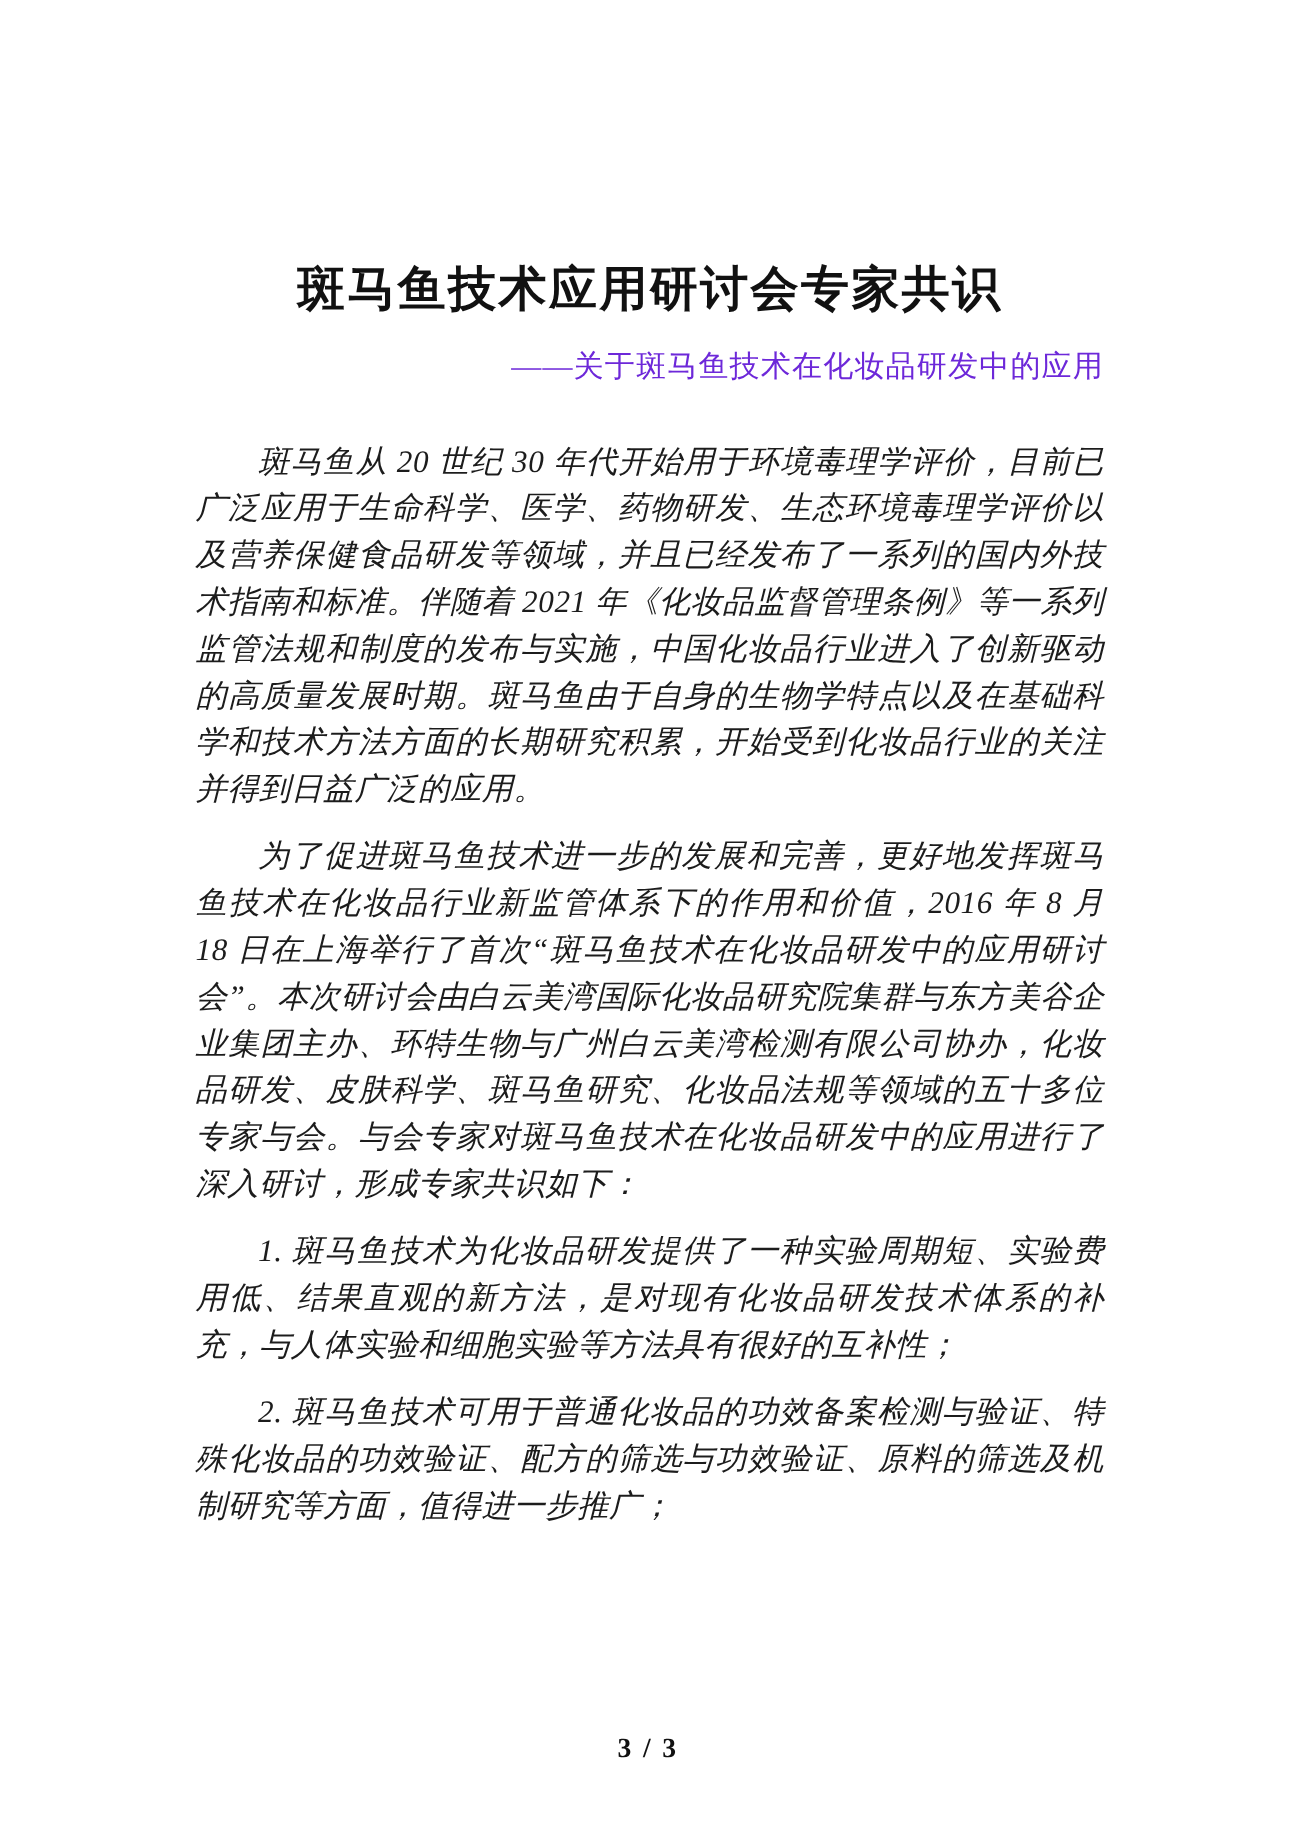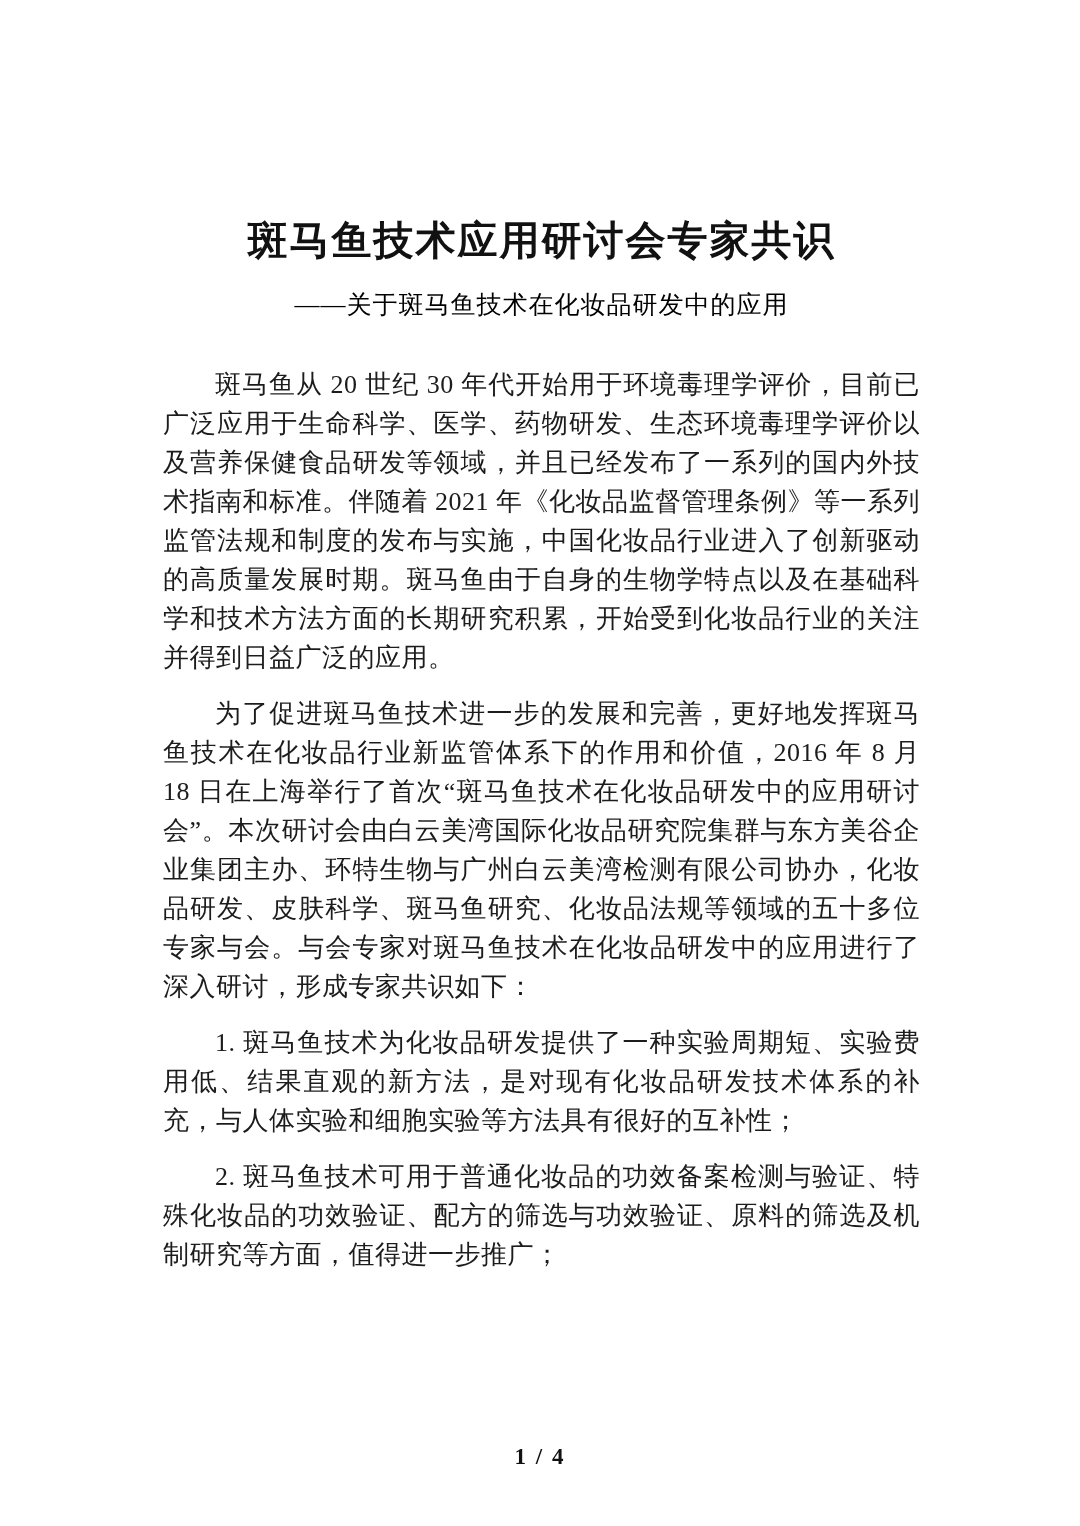--- a/index.html
+++ b/index.html
@@ -21,38 +21,39 @@
   }
   .doc-title {
     text-align: center;
     font-size: 40px;
     font-weight: bold;
     letter-spacing: 2px;
     line-height: 1.25;
     color: #111111;
   }
   .doc-subtitle {
-    text-align: center;
+    text-align: right;
     font-size: 25px;
     font-weight: normal;
     letter-spacing: 1px;
     margin-top: 22px;
-    color: #000000;
+    color: #6d28d9;
   }
   .doc-body {
     margin-top: 44px;
   }
   .doc-body p {
     margin: 0 0 17px 0;
     font-size: 26px;
     line-height: 39px;
     text-align: justify;
     text-indent: 2em;
     letter-spacing: 0.5px;
     color: #1c1c1c;
+    font-style: italic;
   }
   .doc-footer {
     position: absolute;
     left: 0;
     right: 0;
     bottom: 72px;
     text-align: center;
     font-size: 23px;
     font-weight: bold;
     letter-spacing: 2px;
@@ -64,14 +65,14 @@
 
 <div class="page">
   <div class="doc-title">斑马鱼技术应用研讨会专家共识</div>
   <div class="doc-subtitle">——关于斑马鱼技术在化妆品研发中的应用</div>
   <div class="doc-body" id="doc-body">
       <p>斑马鱼从 20 世纪 30 年代开始用于环境毒理学评价，目前已广泛应用于生命科学、医学、药物研发、生态环境毒理学评价以及营养保健食品研发等领域，并且已经发布了一系列的国内外技术指南和标准。伴随着 2021 年《化妆品监督管理条例》等一系列监管法规和制度的发布与实施，中国化妆品行业进入了创新驱动的高质量发展时期。斑马鱼由于自身的生物学特点以及在基础科学和技术方法方面的长期研究积累，开始受到化妆品行业的关注并得到日益广泛的应用。</p>
       <p>为了促进斑马鱼技术进一步的发展和完善，更好地发挥斑马鱼技术在化妆品行业新监管体系下的作用和价值，2016 年 8 月 18 日在上海举行了首次“斑马鱼技术在化妆品研发中的应用研讨会”。本次研讨会由白云美湾国际化妆品研究院集群与东方美谷企业集团主办、环特生物与广州白云美湾检测有限公司协办，化妆品研发、皮肤科学、斑马鱼研究、化妆品法规等领域的五十多位专家与会。与会专家对斑马鱼技术在化妆品研发中的应用进行了深入研讨，形成专家共识如下：</p>
       <p>1. 斑马鱼技术为化妆品研发提供了一种实验周期短、实验费用低、结果直观的新方法，是对现有化妆品研发技术体系的补充，与人体实验和细胞实验等方法具有很好的互补性；</p>
       <p>2. 斑马鱼技术可用于普通化妆品的功效备案检测与验证、特殊化妆品的功效验证、配方的筛选与功效验证、原料的筛选及机制研究等方面，值得进一步推广；</p>
     </div>
-  <div class="doc-footer">1 / 4</div>
+  <div class="doc-footer">3 / 3</div>
 </div>
 
 </body></html>

